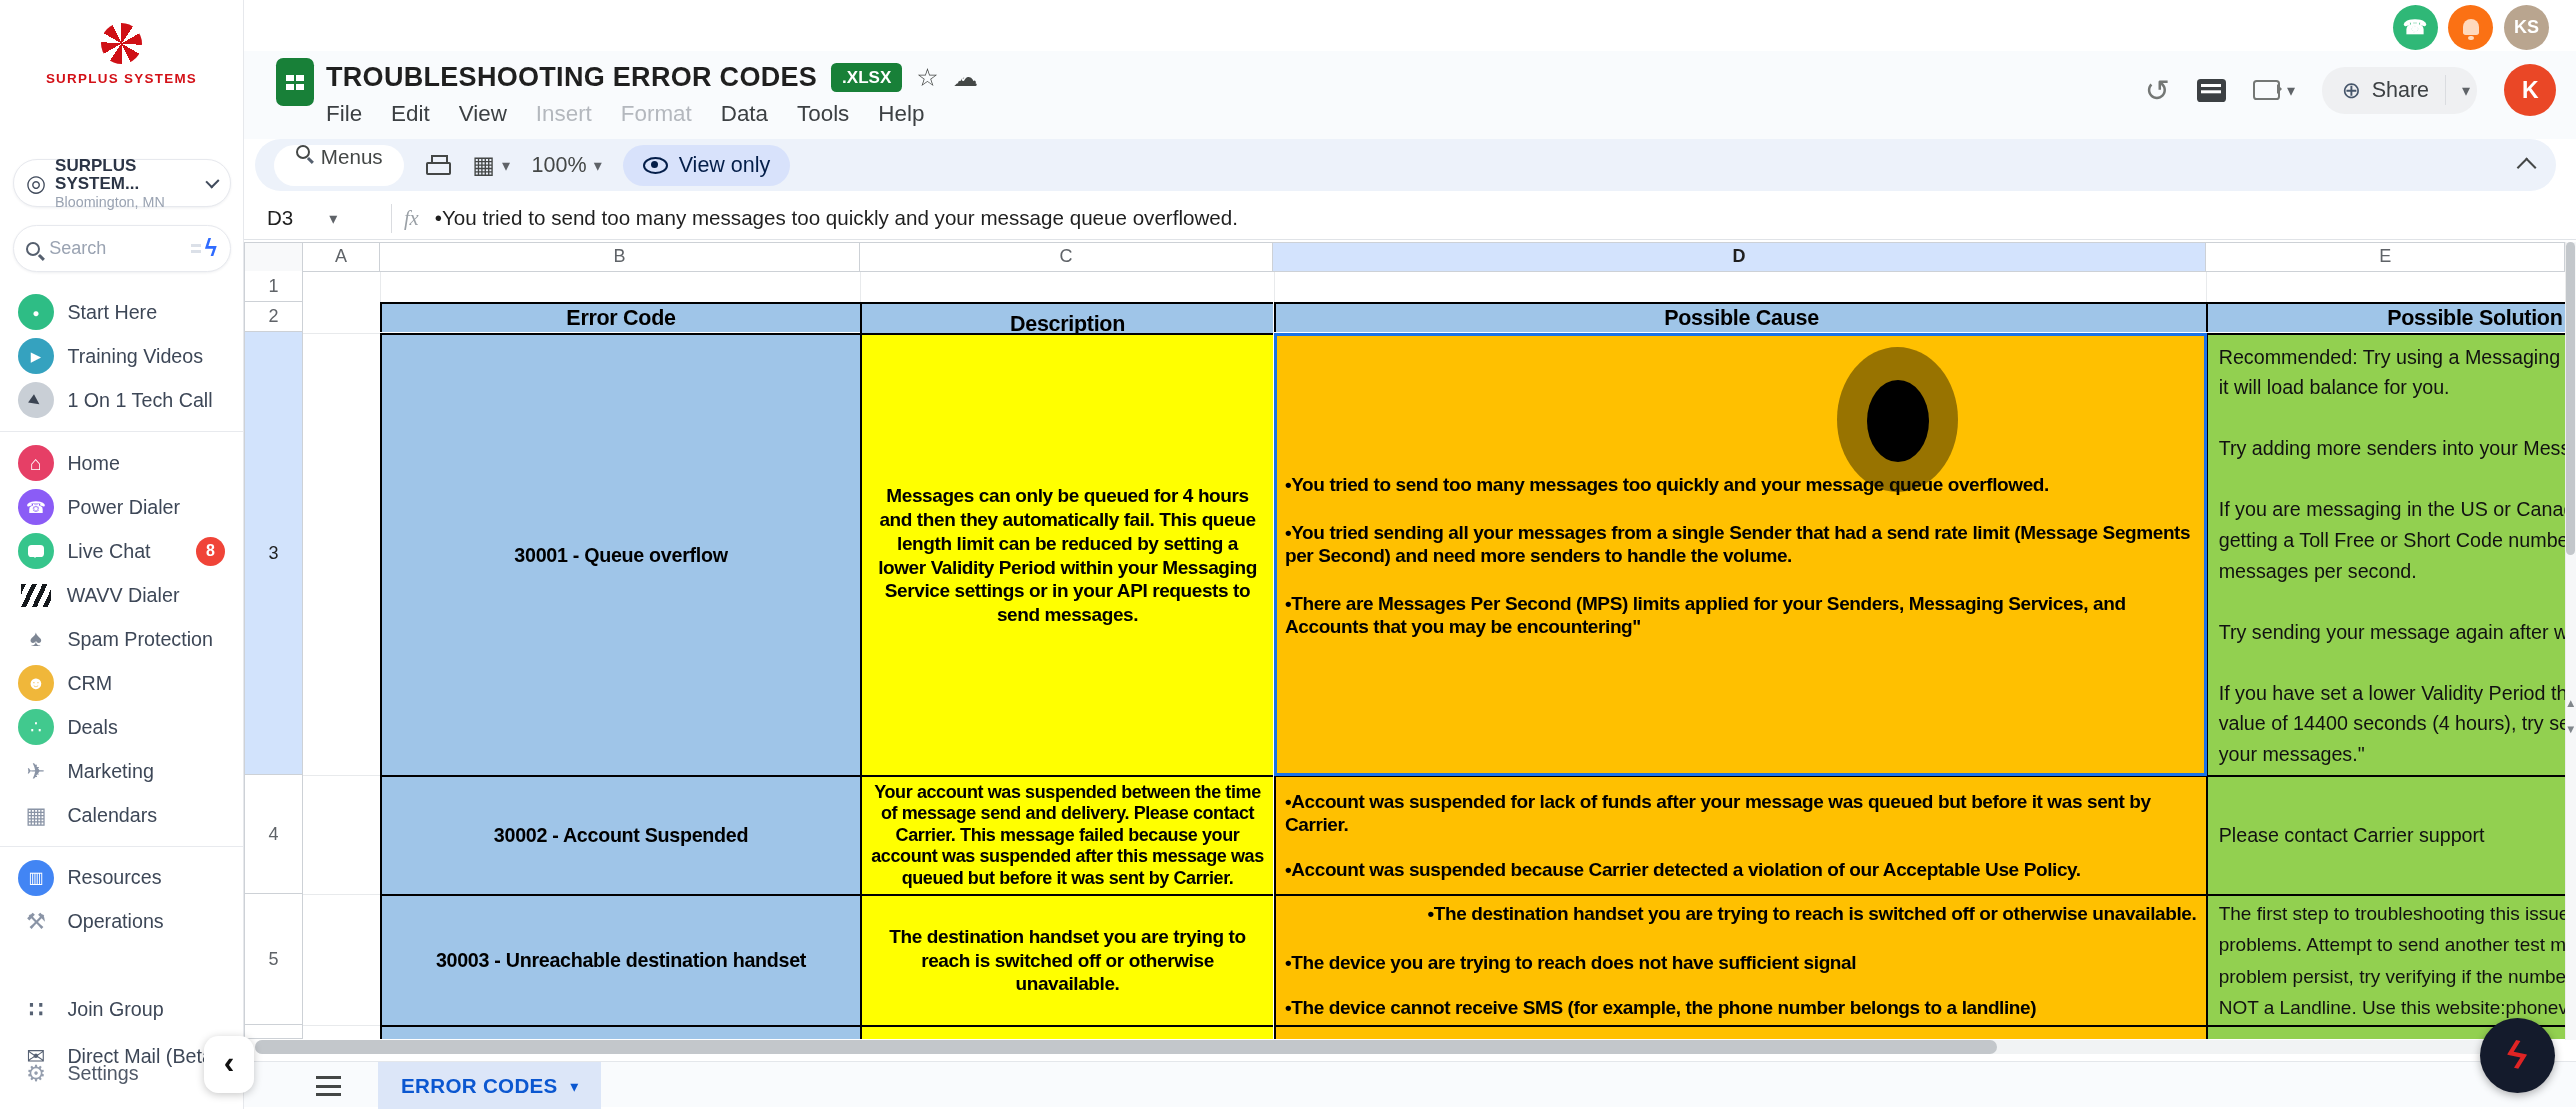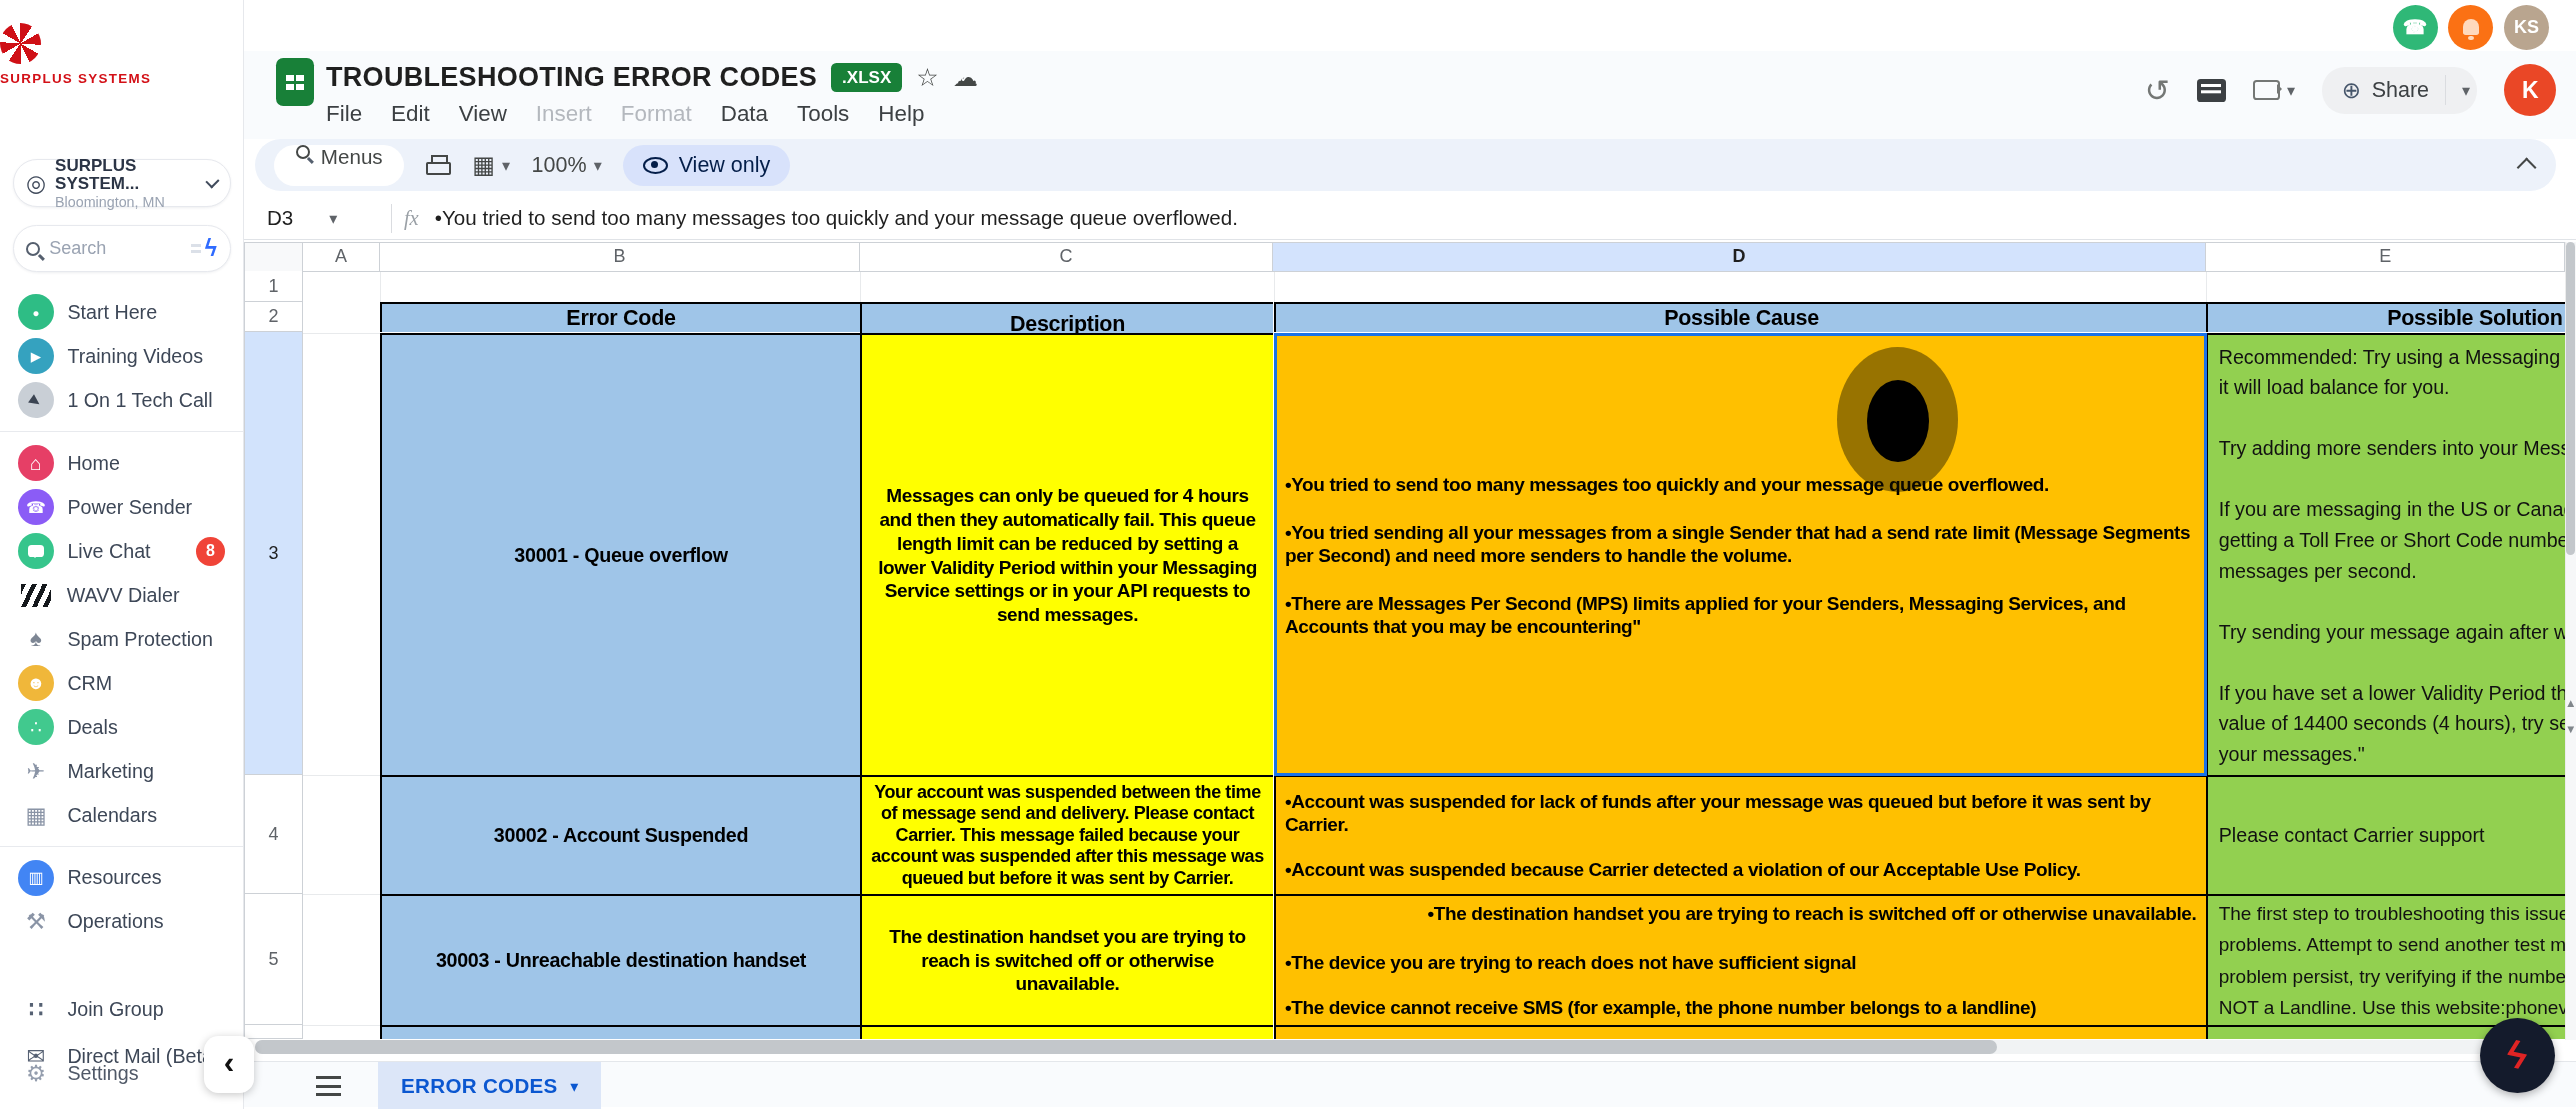--- a/index.html
+++ b/index.html
@@ -3,21 +3,21 @@
 <meta charset="utf-8">
 <style>
   * { margin:0; padding:0; box-sizing:border-box; }
   html,body { width:2576px; height:1109px; overflow:hidden; }
   body { font-family:"Liberation Sans", sans-serif; background:#fff; }
   .screen { position:relative; width:2576px; height:1109px; overflow:hidden; background:#fff; }
 
   
   .sidebar { position:absolute; left:0; top:0; width:244px; height:1109px; background:#fff;
              border-right:0.9px solid #e6e8ec; display:flex; flex-direction:column; z-index:20; }
-  .logo-wrap { padding-top:23px; display:flex; flex-direction:column; }
+  .logo-wrap { padding-top:23px; display:flex; flex-direction:column; align-items:center; }
   .logo-mark { width:41px; height:41px; border-radius:50%;
                background: repeating-conic-gradient(#cf1016 0 34deg, #fff 34deg 60deg); }
   .logo-text { margin-top:7.2px; color:#d31017; font-weight:700; font-size:13.4px; letter-spacing:1.3px; }
   .pill { margin:0 12.5px; border:0.9px solid #e7e9ee; border-radius:25px; background:#fff;
           box-shadow:0 0.9px 2.7px rgba(20,30,60,.07); display:flex; align-items:center; padding:0 12.5px; }
   .loc-pill { margin-top:73px; height:48px; gap:9px; }
   .loc-name { font-size:17px; font-weight:700; color:#2c3546; line-height:1.1; }
   .loc-city { font-size:14.3px; color:#9aa3b2; }
   .pin-glyph { font-size:23px; color:#414b5c; }
   .chev { width:10.7px; height:10.7px; border-right:2.7px solid #414b5c; border-bottom:2.7px solid #414b5c;
@@ -209,21 +209,21 @@
       </div>
 
       <div class="divider"></div>
 
       <div class="nav-item">
         <span class="circ" style="background:#e63f66;font-size:19.7px;">⌂</span>
         <span class="nav-label">Home</span>
       </div>
       <div class="nav-item">
         <span class="circ" style="background:#8b5cf6;">☎</span>
-        <span class="nav-label">Power Sender</span>
+        <span class="nav-label">Power Dialer</span>
       </div>
       <div class="nav-item">
         <span class="circ" style="background:#36c58c;">
             <span class="chat-bubble"></span>
           </span>
         <span class="nav-label">Live Chat</span>
         <span class="badge-8">8</span>
       </div>
       <div class="nav-item">
         <span class="wavv-ic"></span>

